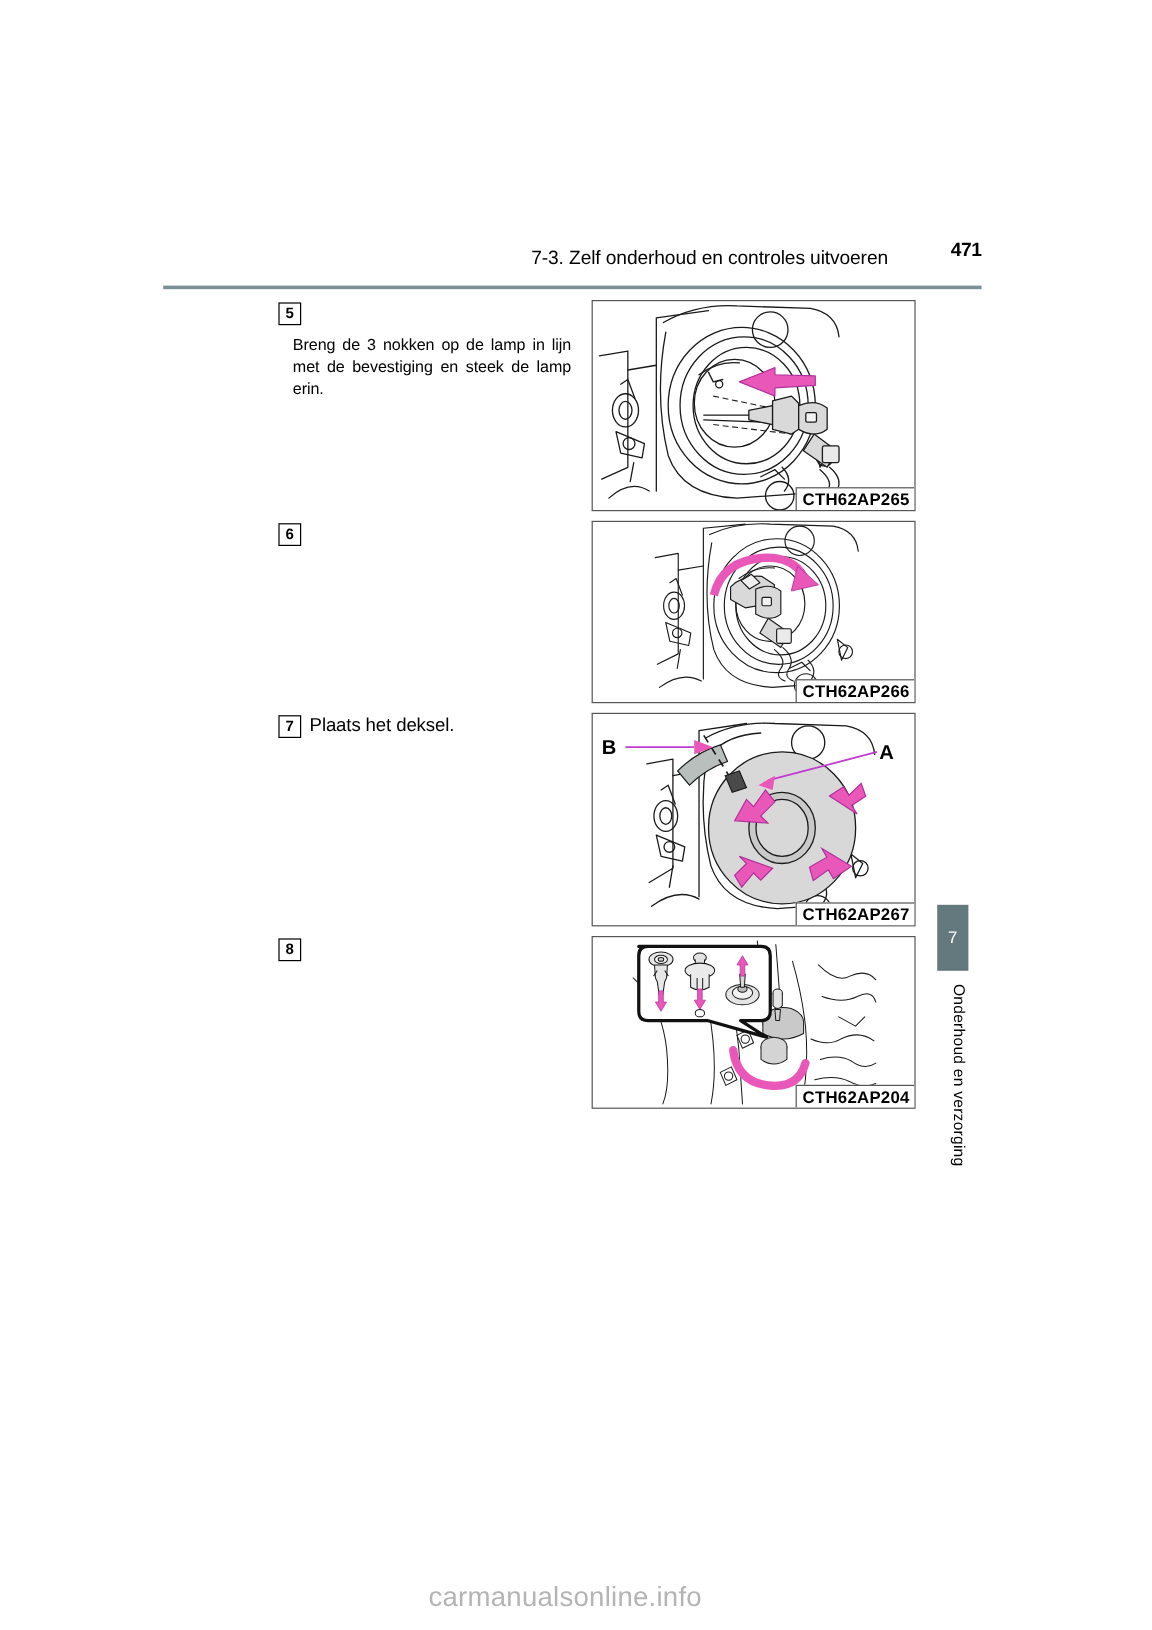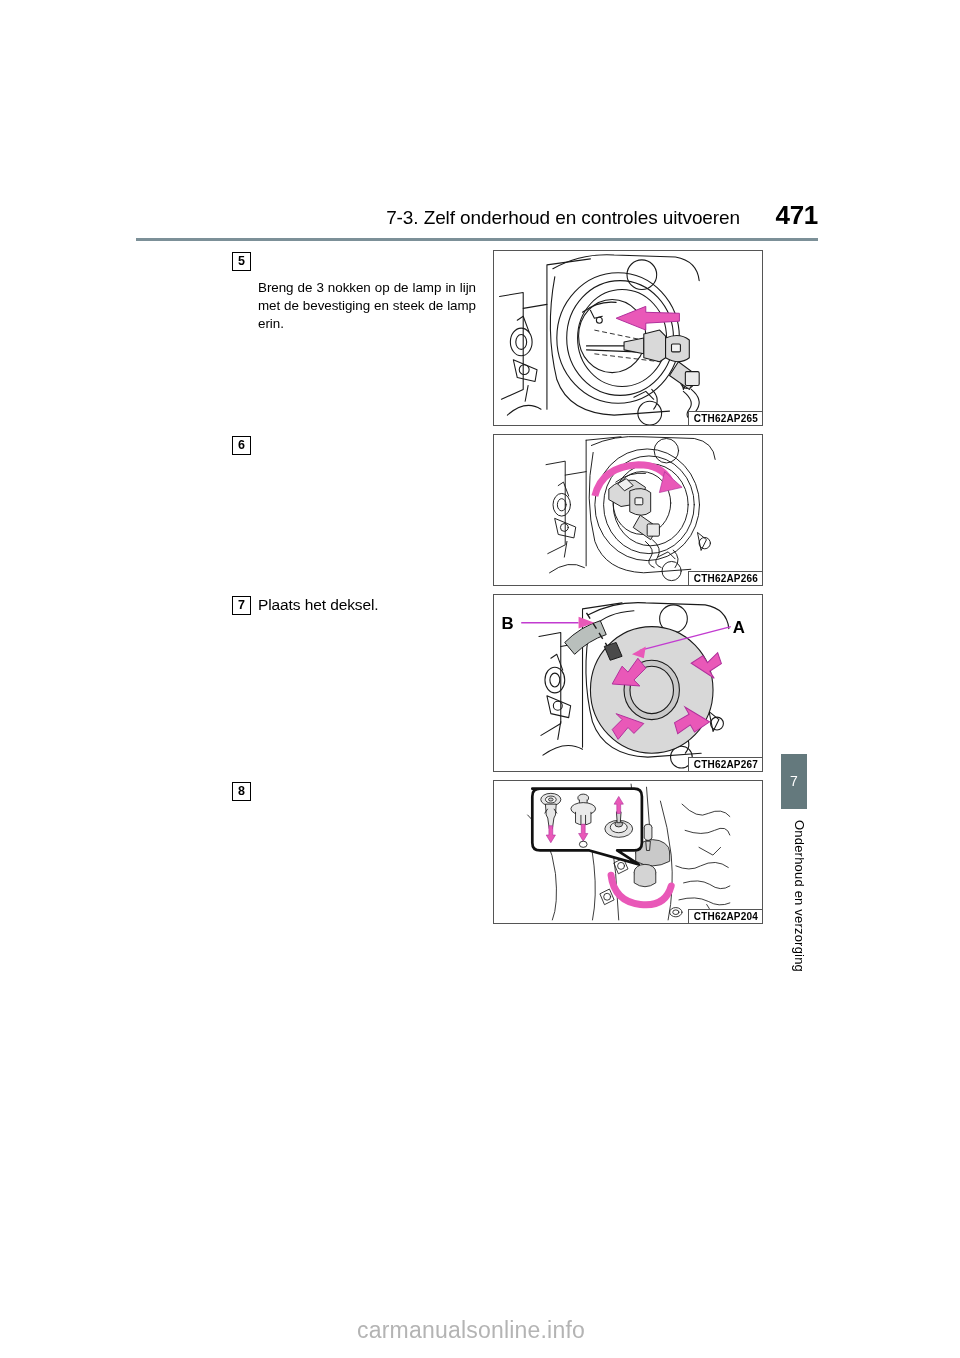--- a/index.html
+++ b/index.html
@@ -21,29 +21,29 @@
     position: absolute;
     left: 136px;
     top: 202px;
     width: 682px;
     height: 34px;
   }
   #header-title {
     position: absolute;
     right: 78px;
     top: 5px;
-    font-size: 19px;
+    font-size: 16px;
     letter-spacing: -0.1px;
     white-space: nowrap;
   }
   #page-number {
     position: absolute;
     right: 0px;
     top: -2px;
-    font-size: 26px;
+    font-size: 16px;
     font-weight: bold;
     letter-spacing: -0.3px;
   }
   #header-rule {
     position: absolute;
     left: 136px;
     top: 238px;
     width: 682px;
     height: 3px;
     background: #7c9098;
@@ -98,21 +98,21 @@
     line-height: 21.5px;
     text-align: justify;
     flex: 1 1 auto;
     letter-spacing: -0.1px;
   }
   .step-body {
     font-size: 13.4px;
     line-height: 18.2px;
     text-align: justify;
     margin-top: 8px;
-    margin-left: 26px;
+    margin-left: 12px;
     letter-spacing: -0.05px;
   }
   .step-title-justify {
     text-align: justify;
     text-align-last: left;
   }
 
   
   .fig {
     position: relative;
@@ -120,21 +120,21 @@
     background: #fff;
     box-sizing: border-box;
     overflow: hidden;
   }
   .fig-caption {
     position: absolute;
     right: -1px;
     bottom: -1px;
     border: 1.3px solid #555;
     background: #fff;
-    font-size: 10px;
+    font-size: 14px;
     font-weight: bold;
     letter-spacing: 0.2px;
     padding: 1px 4px 1px 5px;
     font-family: "Liberation Sans", sans-serif;
   }
   .fig svg { display: block; width: 100%; height: 100%; }
 
   
   #side-tab {
     position: absolute;

